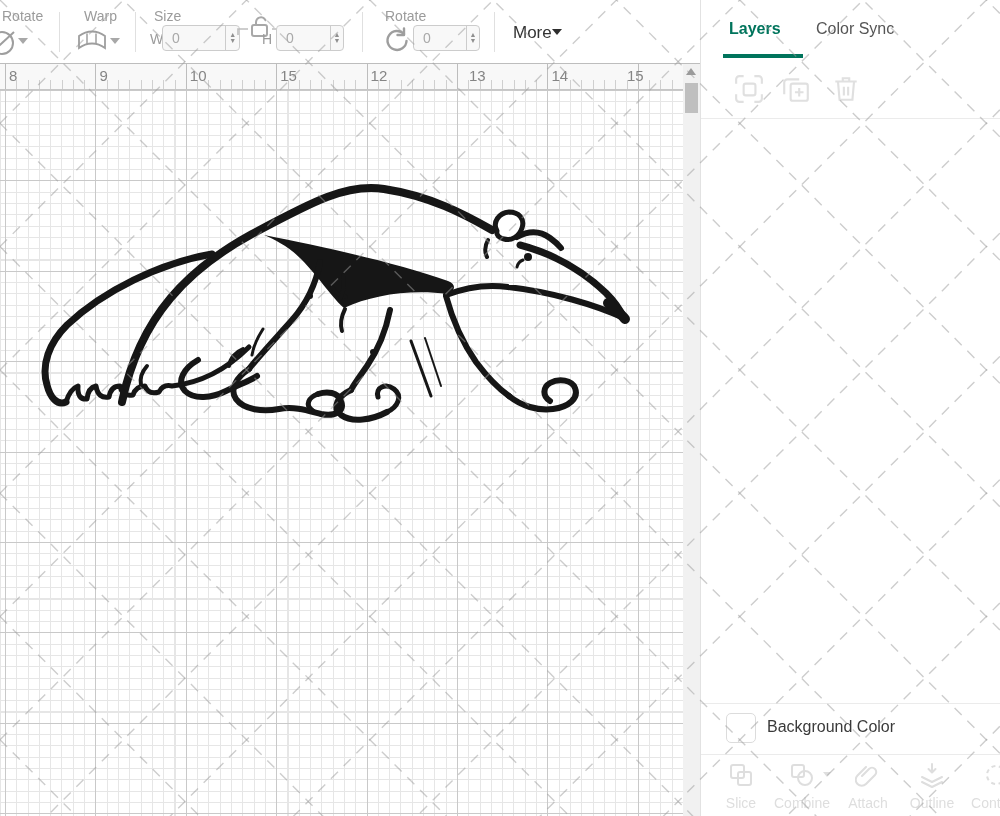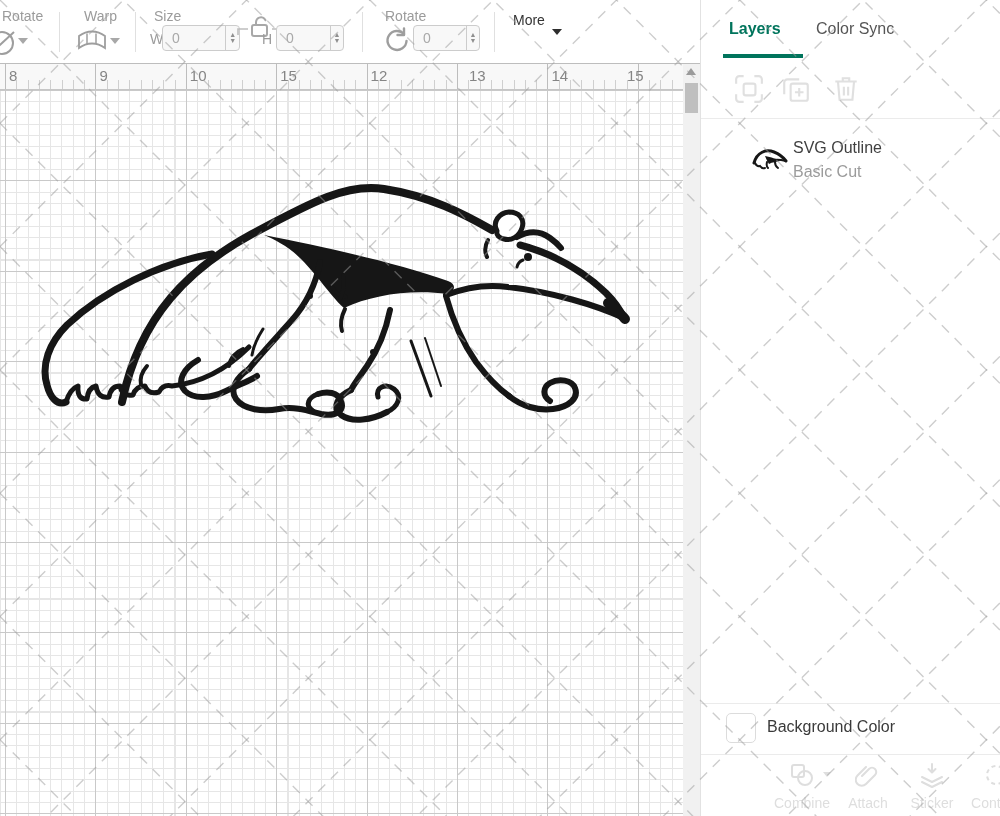--- a/index.html
+++ b/index.html
@@ -18,21 +18,21 @@
            border-top:6px solid #a8a8a8; position:absolute; }
   .caret.dark { border-top-color:#2e2e2e; }
   .num-input { position:absolute; height:26px; border:1px solid #ccc; border-radius:4px;
                background:#f8f8f8; display:flex; }
   .num-input input { border:none; background:transparent; outline:none; width:100%;
                      font-size:14px; color:#a9a9a9; padding-left:9px;
                      font-family:"Liberation Sans", sans-serif; }
   .stepper { width:17px; border-left:1px solid #ccc; display:flex; flex-direction:column;
              align-items:center; justify-content:center; color:#8f8f8f; font-size:7px;
              line-height:6px; user-select:none; }
-  .more { position:absolute; left:513px; top:12px; font-size:14px; color:#333; }
+  .more { position:absolute; left:513px; top:23px; font-size:17px; color:#333; }
 
   .ruler { position:absolute; left:0; top:64px; width:683px; height:26px; background:#f8f8f8;
            border-bottom:1px solid #c6c6c6; overflow:hidden; }
   .inch-tick { position:absolute; top:0; width:1px; height:26px; background:#bdbdbd; }
   .minor-tick { position:absolute; bottom:0; width:1px; height:9px; background:#cfcfcf; }
   .inch-num { position:absolute; top:3px; font-size:15px; color:#858585; }
 
   .canvas { position:absolute; left:0; top:90px; width:683px; height:726px; background:#fff;
             background-image:
               repeating-linear-gradient(to right, #c9c9c9 0 1px, transparent 1px 90.4px),
@@ -292,41 +292,38 @@
       <svg class="icon-btn" style="left:130px" viewBox="0 0 28 28">
         <g stroke="#e0e0e0" stroke-width="2" fill="none">
           <path d="M4,7 h20 M11,7 v-3 h6 v3"></path>
           <path d="M6.5,7 l1.5,17 h12 l1.5,-17"></path>
           <path d="M12,12 v8 M16,12 v8"></path>
         </g>
       </svg>
     </div>
     <div class="divider" style="top:118px"></div>
 
-    <div class="layer-row">
-      <svg style="position:absolute;left:50px;top:16px" width="38" height="26" viewBox="0 0 38 26">
-        <g stroke="#161616" fill="none" stroke-linecap="round">
-          <path stroke-width="3" d="M3,17 C6,6 15,3 23,6 C28,8 32,11 35,15"></path>
-          <path stroke="none" fill="#161616" d="M14,10 C20,11 26,13 29,15 C26,16 21,16 18,18 C16,15 15,12 14,10 Z"></path>
-          <path stroke-width="2" d="M35,15 C31,14 27,13 23,14"></path>
-          <path stroke-width="2" d="M4,17 q2,4 5,3 q2,3 5,2 M16,16 q-1,4 1,6 M24,16 q0,4 3,6"></path>
-        </g>
-      </svg>
-      <span class="layer-title">SVG Outline</span>
-      <span class="layer-sub">Basic Cut</span>
-    </div>
 
     <div class="divider" style="top:703px"></div>
     <div class="bg-row">
       <div class="bg-swatch"></div>
       <span class="bg-label">Background Color</span>
     </div>
     <div class="divider" style="top:754px"></div>
 
     <div class="actions">
+      <div class="action" style="left:5px">
+        <svg width="26" height="26" viewBox="0 0 26 26">
+          <g stroke="#dedede" stroke-width="2" fill="none">
+            <rect x="3" y="3" width="13" height="13" rx="2"></rect>
+              <rect x="10" y="10" width="13" height="13" rx="2"></rect>
+          </g>
+        </svg>
+        <div class="alabel">Slice</div>
+      </div>
       <div class="action" style="left:132px">
         <svg width="26" height="26" viewBox="0 0 26 26">
           <path d="M7,14 L14,7 a4.2,4.2 0 0 1 6,6 L11,22 a6,6 0 0 1 -8.5,-8.5 L11,5" stroke="#dedede" stroke-width="2" fill="none" stroke-linecap="round"></path>
         </svg>
         <div class="alabel">Attach</div>
       </div>
       <div class="action" style="left:66px">
         <svg width="26" height="26" viewBox="0 0 26 26">
           <g stroke="#dedede" stroke-width="2" fill="none">
             <rect x="3" y="3" width="12" height="12" rx="2"></rect>
@@ -336,21 +333,21 @@
         <div class="combine-caret" style="left:56px;top:10px"></div>
         <div class="alabel">Combine</div>
       </div>
       <div class="action" style="left:196px">
         <svg width="26" height="26" viewBox="0 0 26 26">
           <g stroke="#dedede" stroke-width="2" fill="none" stroke-linecap="round" stroke-linejoin="round">
             <path d="M13,2 v8 M9.5,7 L13,10.5 L16.5,7"></path>
             <path d="M3,15 l10,5 l10,-5 M3,20 l10,5 l10,-5"></path>
           </g>
         </svg>
-        <div class="alabel">Sticker</div>
+        <div class="alabel">Outline</div>
       </div>
       <div class="action" style="left:260px">
         <svg width="26" height="26" viewBox="0 0 26 26">
           <circle cx="13" cy="13" r="9" stroke="#dedede" stroke-width="2" fill="none" stroke-dasharray="4 3.5"></circle>
         </svg>
         <div class="alabel">Contour</div>
       </div>
     </div>
   </div>
 

